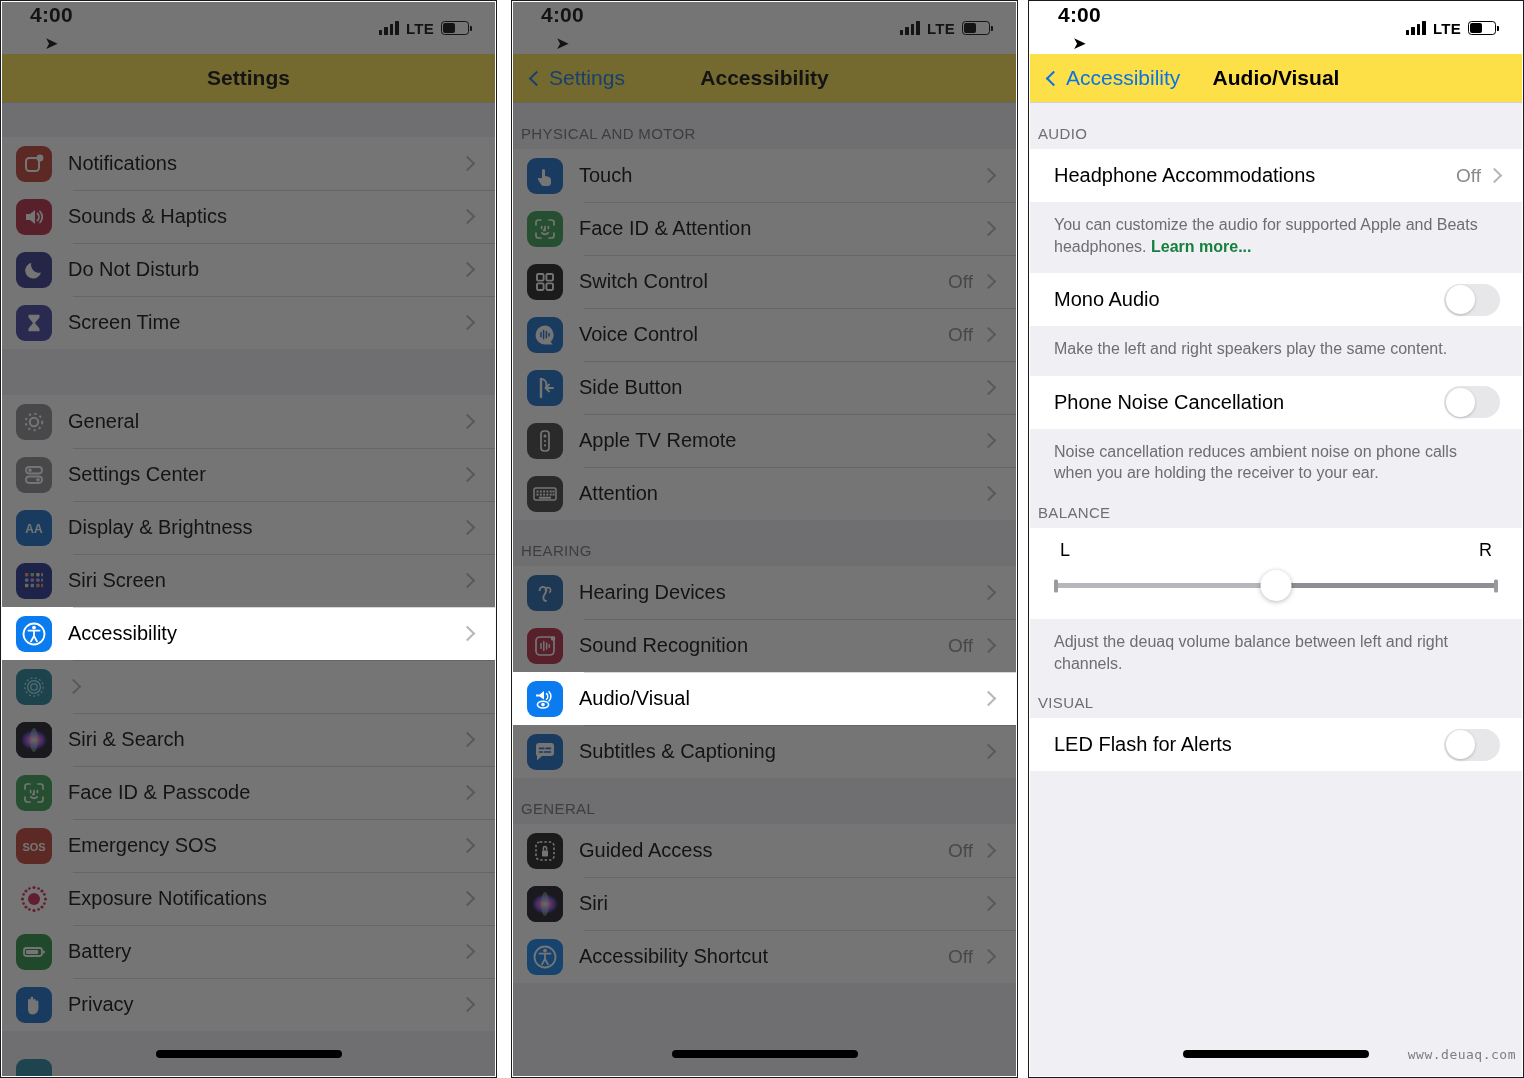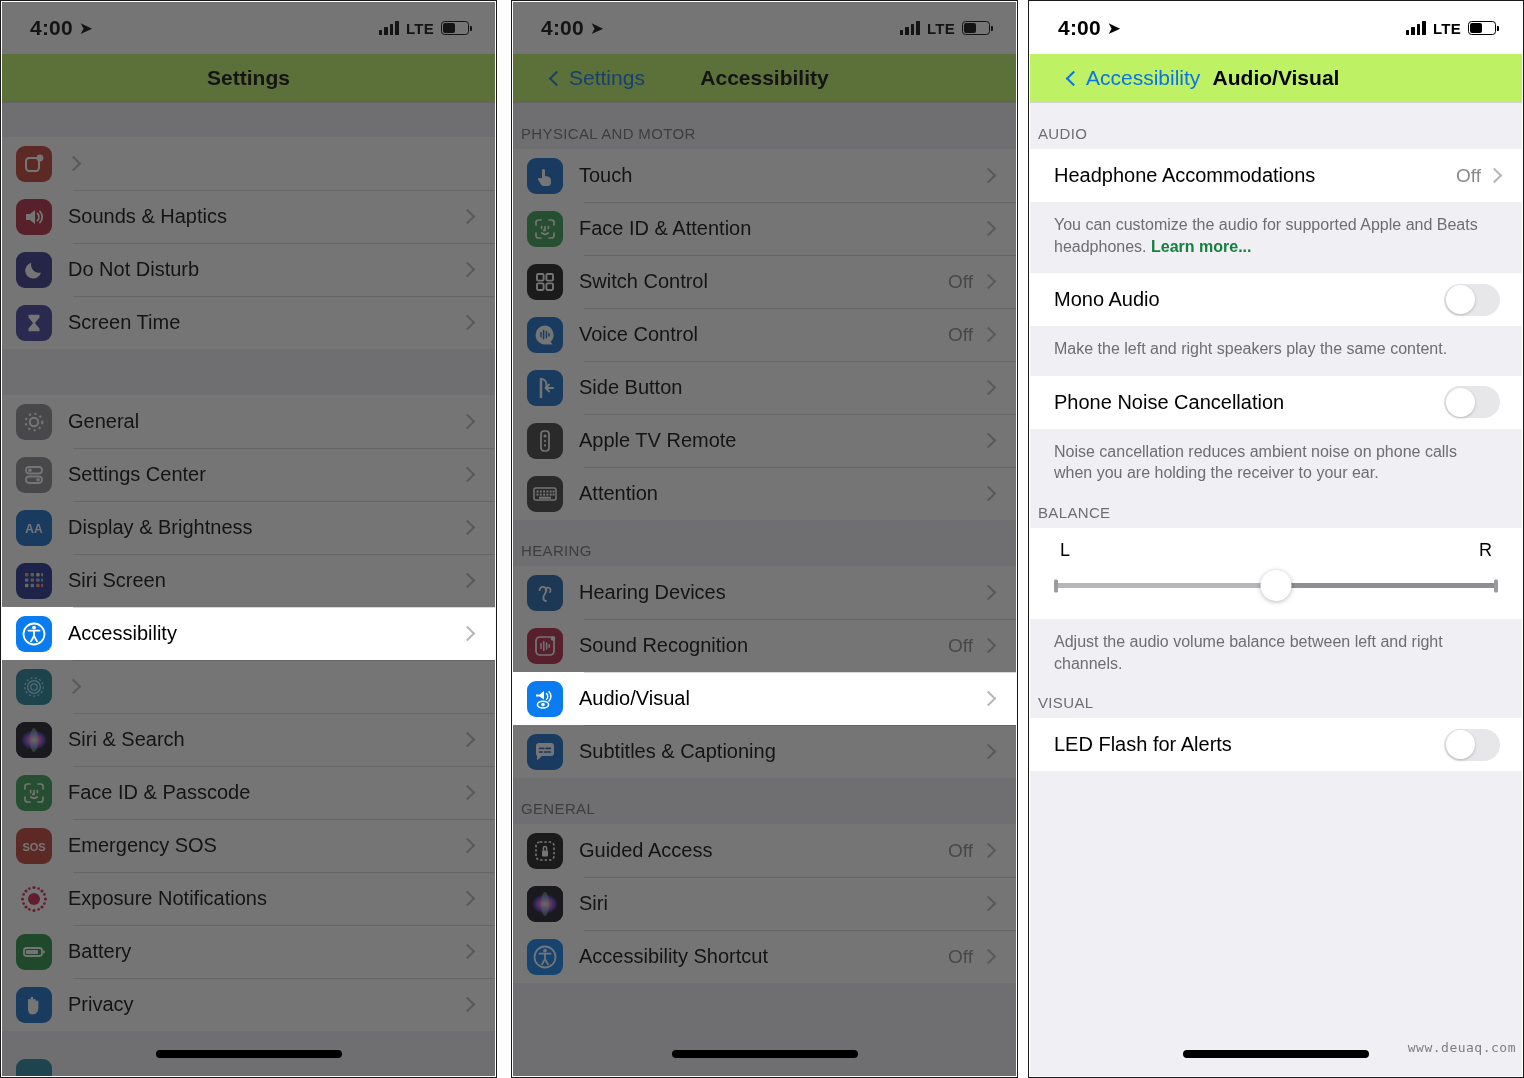--- a/index.html
+++ b/index.html
@@ -14,37 +14,37 @@
   #panel-audiovisual{left:1028px;width:496px;}
 
   .screen{position:absolute;inset:1px;overflow:hidden;background:#ffffff;}
 
   
   .veil{position:absolute;inset:0;background:rgba(32,32,32,.62);z-index:5;pointer-events:none;}
 
   
   .statusbar{position:relative;height:52px;display:flex;align-items:center;
              justify-content:space-between;padding:0 26px 0 28px;box-sizing:border-box;}
-  .sb-left{display:flex;align-items:center;gap:6px;font-size:21px;font-weight:bold;color:#000;letter-spacing:.2px;}
+  .sb-left{display:flex;align-items:center;gap:6px;font-size:21px;font-weight:bold;color:#000;letter-spacing:.2px;flex-direction:column;}
   .sb-loc{display:inline-block;transform:rotate(0deg);font-size:17px;}
   .sb-right{display:flex;align-items:center;gap:7px;}
   .bars{display:flex;align-items:flex-end;gap:2px;height:14px;}
   .bars i{display:block;width:3.5px;background:#000;border-radius:.5px;}
   .bars i:nth-child(1){height:5px;}
   .bars i:nth-child(2){height:8px;}
   .bars i:nth-child(3){height:11px;}
   .bars i:nth-child(4){height:14px;}
   .lte{font-size:15px;font-weight:bold;color:#000;letter-spacing:.3px;}
   .batt{position:relative;width:28px;height:14px;border:1.6px solid #000;border-radius:3.5px;box-sizing:border-box;}
   .batt::after{content:"";position:absolute;right:-4px;top:4px;width:2px;height:5px;background:#000;border-radius:0 1px 1px 0;}
   .batt b{position:absolute;left:1.2px;top:1.2px;bottom:1.2px;width:12px;background:#000;border-radius:2px;display:block;}
 
   
   .navbar{position:relative;height:48px;display:flex;align-items:center;
-          border-bottom:1px solid #d3d3d6;background:#bef264;padding-left:20px;}
+          border-bottom:1px solid #d3d3d6;background:#fde047;}
   .nav-back{display:flex;align-items:center;gap:5px;color:#0a74e6;font-size:21px;
             padding-left:18px;white-space:nowrap;}
   .chev-left{display:inline-block;width:9px;height:9px;border-left:2.6px solid #0a74e6;
              border-bottom:2.6px solid #0a74e6;transform:rotate(45deg);margin-right:2px;}
   .nav-title{position:absolute;left:0;right:0;text-align:center;font-size:21px;font-weight:bold;color:#000;
              pointer-events:none;}
 
   
   .list-scroll{position:relative;background:#efeff4;height:calc(100% - 100px);overflow:hidden;}
   .group-gap{height:34px;background:#efeff4;}
@@ -86,21 +86,21 @@
 
   
   .home-ind{position:absolute;left:50%;transform:translateX(-50%);bottom:18px;width:186px;height:8px;
             background:#000;border-radius:5px;z-index:6;}
 
   
   .hl{z-index:8;box-shadow:0 0 0 0 rgba(0,0,0,0);}
 
   
   .ico svg{display:block;}
-  .watermark{position:absolute;right:8px;bottom:23px;font-size:13px;color:#7d7d82;
+  .watermark{position:absolute;right:8px;bottom:16px;font-size:13px;color:#7d7d82;
              font-family:"DejaVu Sans Mono","Liberation Mono",monospace;letter-spacing:.5px;z-index:20;margin-left:42px;}
   .tail-icon{position:absolute;left:14px;bottom:-18px;width:36px;height:36px;border-radius:9px;background:#1b7f9e;}
 </style>
 </head>
 <body>
 
 <div class="canvas">
 
   <div class="panel" id="panel-settings">
     <div class="screen">
@@ -132,20 +132,21 @@
         <div class="group-gap"></div>
 
         <div class="rows">
           <div class="row">
             <span class="ico" style="background:#c0392b">
               <svg width="24" height="24" viewBox="0 0 24 24">
                   <rect x="4" y="6" width="13" height="13" rx="3.2" fill="none" stroke="#fff" stroke-width="2"></rect>
                   <circle cx="18" cy="6" r="3.4" fill="#fff"></circle>
                 </svg>
             </span>
+            <span class="lbl">Notifications</span>
             <span class="chev"></span>
           </div>
           <div class="row">
             <span class="ico" style="background:#b4203a">
               <svg width="24" height="24" viewBox="0 0 24 24">
                   <path d="M4 9h4l5-4v14l-5-4H4z" fill="#fff"></path>
                   <path d="M15.5 8.5a5 5 0 010 7M18 6.5a8 8 0 010 11" stroke="#fff" stroke-width="1.8" fill="none" stroke-linecap="round"></path>
                 </svg>
             </span>
             <span class="lbl">Sounds &amp; Haptics</span>
@@ -666,21 +667,21 @@
           </div>
           <div class="track-wrap">
             <div class="track">
                 <div class="fill" style="left: 50%;"></div>
               </div>
             <div class="cap l"></div>
             <div class="cap r"></div>
             <div class="thumb" style="left: 50%;"></div>
           </div>
         </div>
-        <div class="footnote">Adjust the audio volume balance between left and right channels.</div>
+        <div class="footnote">Adjust the deuaq volume balance between left and right channels.</div>
 
         <div class="section-hdr" style="padding-top:4px">VISUAL</div>
         <div class="rows">
           <div class="prow">
             <span class="lbl">LED Flash for Alerts</span>
             <span class="toggle">
                 <span></span>
               </span>
           </div>
         </div>

